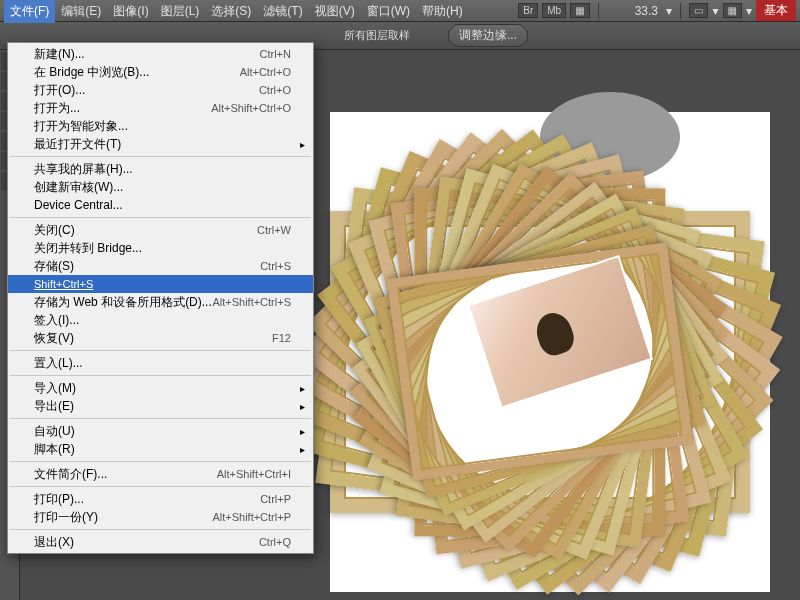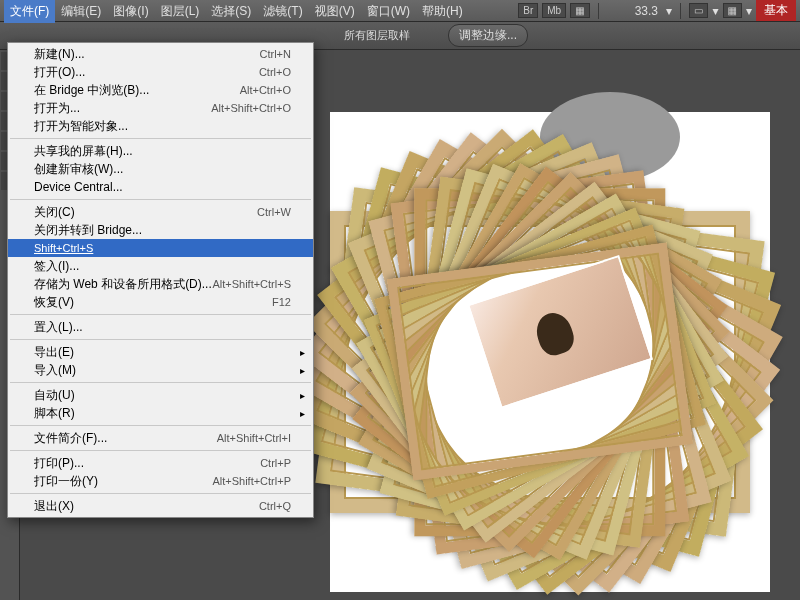--- a/index.html
+++ b/index.html
@@ -117,76 +117,83 @@
     <div class="photo"></div>
   </div>
 </div>
 
 <div class="dropdown" id="dd">
     <div class="dd-item">
       <span class="label">新建(N)...</span>
       <span class="shortcut">Ctrl+N</span>
     </div>
     <div class="dd-item">
+      <span class="label">在 Bridge 中浏览(B)...</span>
+      <span class="shortcut">Alt+Ctrl+O</span>
+    </div>
+    <div class="dd-item">
       <span class="label">打开(O)...</span>
       <span class="shortcut">Ctrl+O</span>
     </div>
     <div class="dd-item">
-      <span class="label">在 Bridge 中浏览(B)...</span>
-      <span class="shortcut">Alt+Ctrl+O</span>
-    </div>
-    <div class="dd-item">
       <span class="label">打开为...</span>
       <span class="shortcut">Alt+Shift+Ctrl+O</span>
     </div>
     <div class="dd-item">
       <span class="label">打开为智能对象...</span>
     </div>
+    <div class="dd-item has-sub">
+      <span class="label">最近打开文件(T)</span>
+    </div>
     <div class="dd-sep"></div>
     <div class="dd-item">
       <span class="label">共享我的屏幕(H)...</span>
     </div>
     <div class="dd-item">
       <span class="label">创建新审核(W)...</span>
     </div>
     <div class="dd-item">
       <span class="label">Device Central...</span>
     </div>
     <div class="dd-sep"></div>
     <div class="dd-item">
       <span class="label">关闭(C)</span>
       <span class="shortcut">Ctrl+W</span>
     </div>
     <div class="dd-item">
       <span class="label">关闭并转到 Bridge...</span>
     </div>
+    <div class="dd-item">
+      <span class="label">存储(S)</span>
+      <span class="shortcut">Ctrl+S</span>
+    </div>
     <div class="dd-item highlighted">
       <span class="shortcut">Shift+Ctrl+S</span>
     </div>
     <div class="dd-item">
-      <span class="label">签入(I)...</span>
-    </div>
-    <div class="dd-item">
       <span class="label">存储为 Web 和设备所用格式(D)...</span>
       <span class="shortcut">Alt+Shift+Ctrl+S</span>
     </div>
     <div class="dd-item">
+      <span class="label">签入(I)...</span>
+    </div>
+    <div class="dd-item">
       <span class="label">恢复(V)</span>
       <span class="shortcut">F12</span>
     </div>
     <div class="dd-sep"></div>
     <div class="dd-item">
       <span class="label">置入(L)...</span>
     </div>
     <div class="dd-sep"></div>
     <div class="dd-item has-sub">
+      <span class="label">导入(M)</span>
+    </div>
+    <div class="dd-item has-sub">
       <span class="label">导出(E)</span>
-    </div>
-    <div class="dd-item has-sub">
-      <span class="label">导入(M)</span>
     </div>
     <div class="dd-sep"></div>
     <div class="dd-item has-sub">
       <span class="label">自动(U)</span>
     </div>
     <div class="dd-item has-sub">
       <span class="label">脚本(R)</span>
     </div>
     <div class="dd-sep"></div>
     <div class="dd-item">

